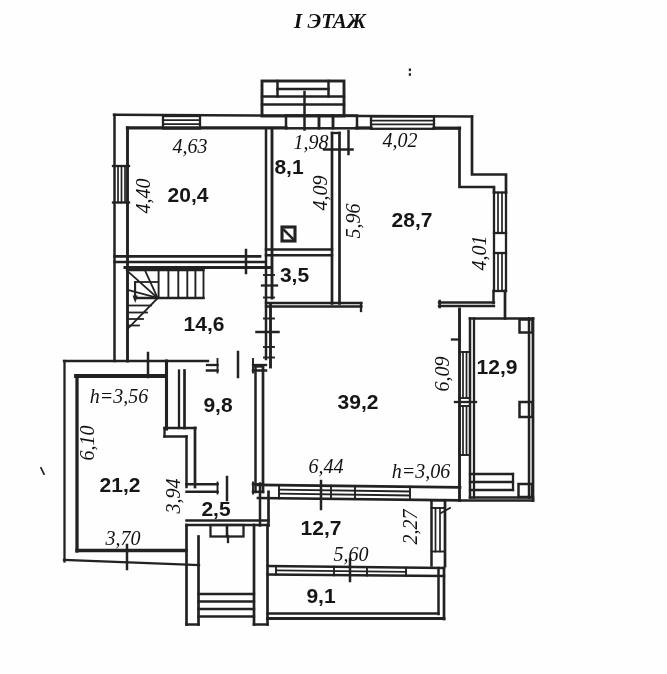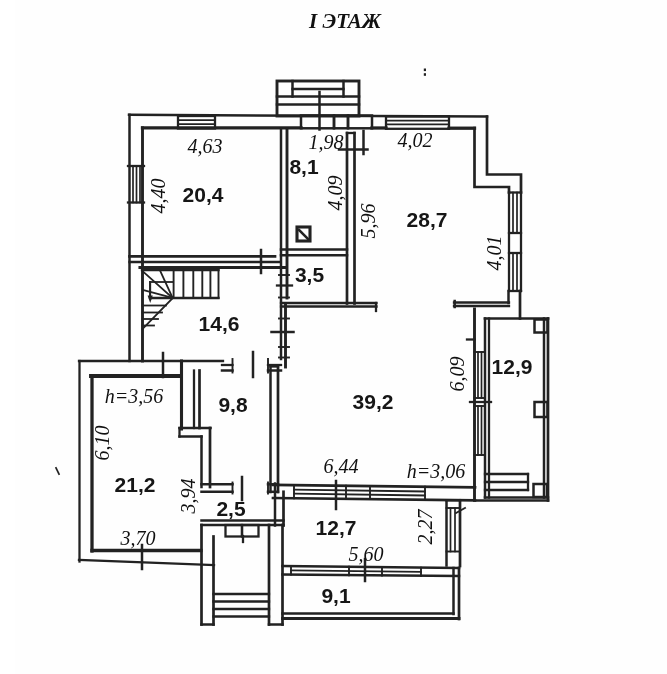--- a/index.html
+++ b/index.html
@@ -1,16 +1,16 @@
 <!DOCTYPE html>
 <html><head>
 <meta charset="utf-8">
 <style>
 html,body{margin:0;padding:0;background:#ffffff;}
-#plan{width:567px;height:674px;position:relative;margin-left:15px;}
+#plan{width:567px;height:674px;position:relative;}
 svg{display:block;}
 text{font-family:"Liberation Sans",sans-serif;}
 .rm{font-family:"Liberation Sans",sans-serif;font-weight:bold;font-size:21px;fill:#161616;}
 .dim{font-family:"Liberation Serif",serif;font-style:italic;font-size:20px;fill:#111;}
 .ttl{font-family:"Liberation Serif",serif;font-style:italic;font-weight:bold;font-size:21px;fill:#111;}
 </style>
 </head>
 <body>
 <div id="plan">
 <svg width="667" height="674" viewBox="0 0 667 674">

